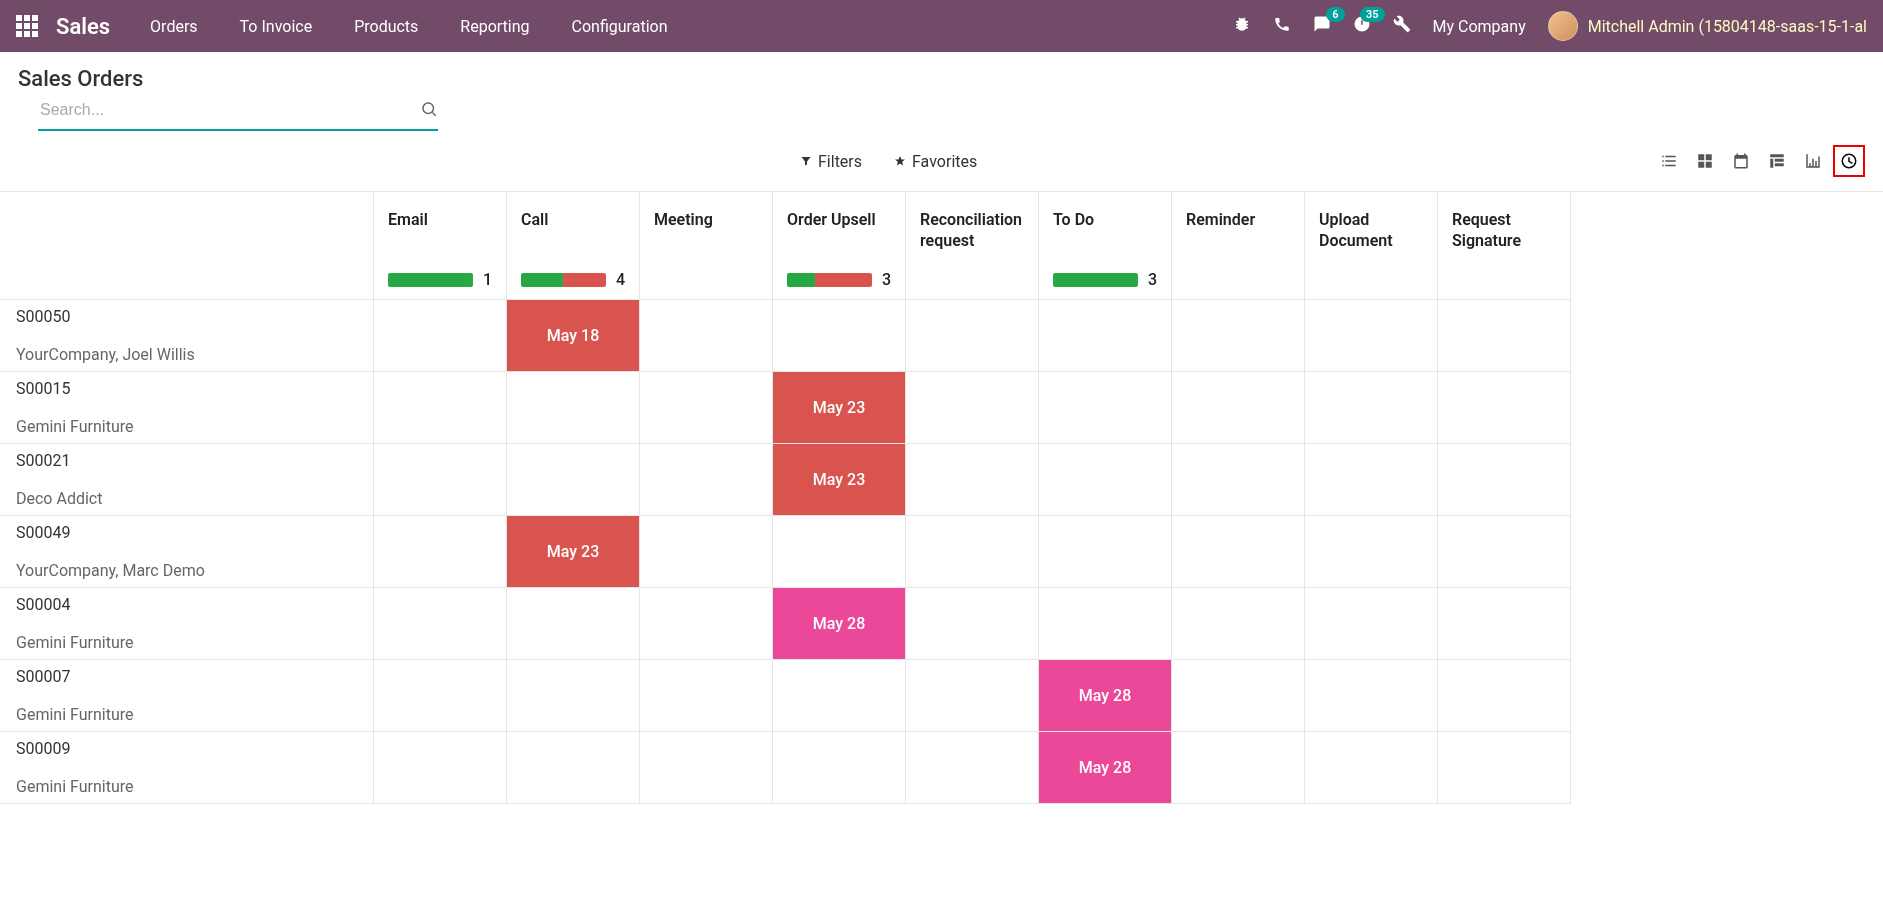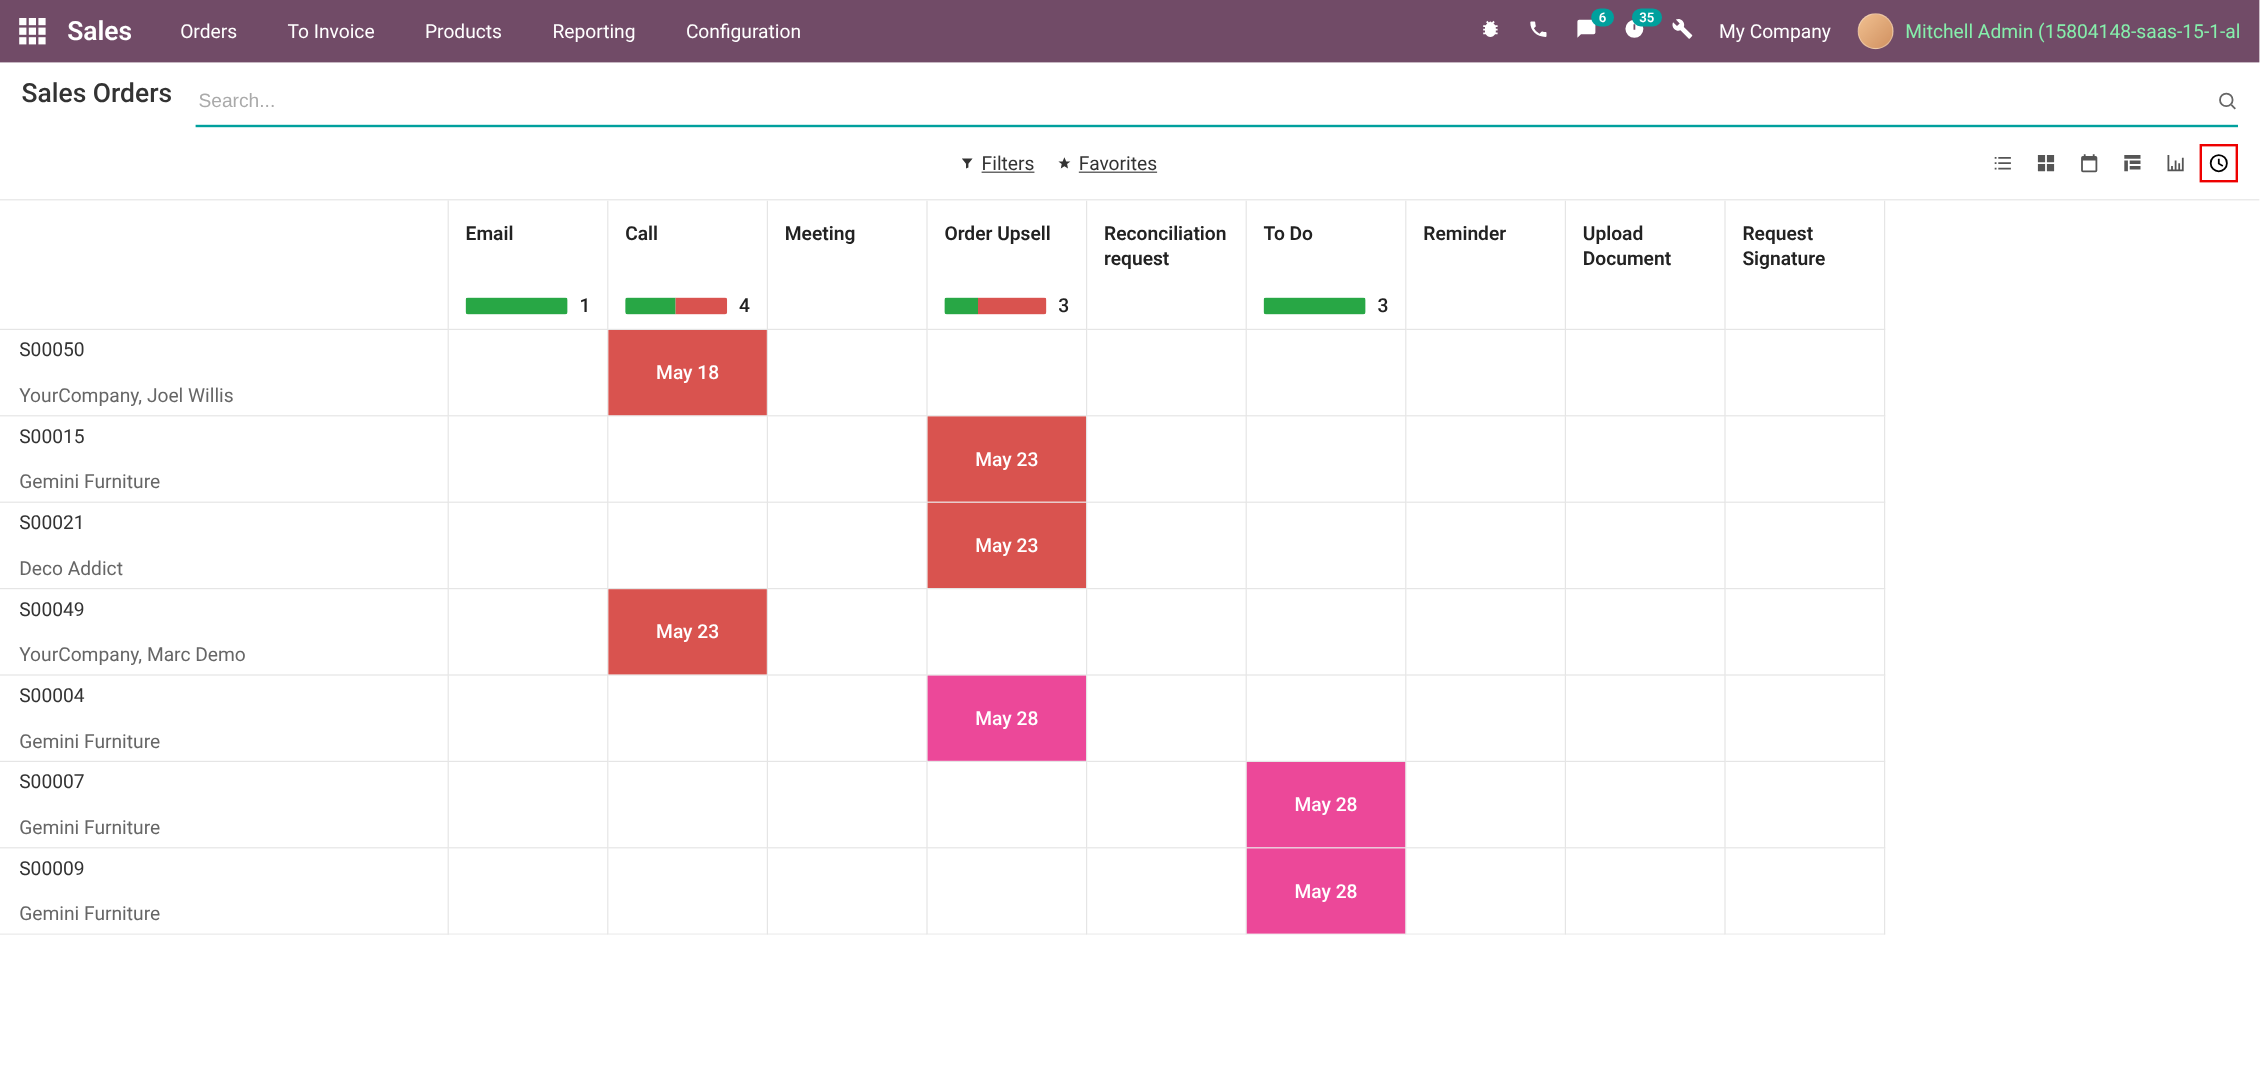--- a/index.html
+++ b/index.html
@@ -18,34 +18,34 @@
     .app-name { font-size: 22px; font-weight: 600; margin-right: 40px; }
     .nav-items { display: flex; gap: 42px; flex: 1; }
     .nav-items a { color: #fff; text-decoration: none; font-size: 16px; cursor: pointer; }
     .nav-right { display: flex; align-items: center; gap: 22px; }
     .nav-icon { color: #fff; cursor: pointer; position: relative; font-size: 16px; }
     .nav-icon svg { width: 18px; height: 18px; fill: #fff; }
     .badge { position: absolute; top: -8px; right: -14px; background: #00a09d; color: #fff; border-radius: 10px; font-size: 11px; padding: 1px 6px; font-weight: 600; }
     .company-name { color: #fff; font-size: 16px; cursor: pointer; }
     .user-area { display: flex; align-items: center; gap: 10px; cursor: pointer; }
     .avatar { width: 30px; height: 30px; border-radius: 50%; background: linear-gradient(135deg,#f0c090,#d09060); border: 1px solid rgba(255,255,255,0.3); }
-    .user-name { color: #86efac; font-size: 16px; white-space: nowrap; }
-    
-    .titlebar { display: flex; align-items: flex-start; padding: 14px 18px 0 18px; }
+    .user-name { color: #fef9c3; font-size: 16px; white-space: nowrap; }
+    
+    .titlebar { display: flex; align-items: flex-start; padding: 14px 18px 0 18px; flex-direction: column; }
     .page-title { font-size: 22px; font-weight: 500; color: #333; flex: 0 0 auto; margin-right: auto; }
     .search-wrap { flex: 1; min-width: 400px; margin-left: 20px; border-bottom: 2px solid #00a09d; display: flex; align-items: center; padding: 4px 0; }
     .search-input {
       flex: 1; border: none; outline: none; font-size: 16px; padding: 6px 2px; background: transparent;
     }
     .search-input::placeholder { color: #aaa; }
     .search-btn { background: none; border: none; cursor: pointer; color: #666; }
     .search-btn svg { width: 18px; height: 18px; fill: none; stroke: #666; stroke-width: 2; }
     
     .controls-row { display: flex; align-items: center; padding: 14px 18px 14px 0; }
-    .controls-left { margin-left: 800px; display: flex; gap: 19px; text-decoration: underline; }
+    .controls-left { margin-left: 800px; display: flex; gap: 32px; }
     .filter-btn { display: inline-flex; align-items: center; gap: 6px; cursor: pointer; color: #333; font-size: 16px; }
     .filter-btn svg { width: 12px; height: 12px; fill: #333; }
     .view-switcher { margin-left: auto; display: flex; gap: 4px; align-items: center; }
     .view-btn { width: 32px; height: 32px; display: flex; align-items: center; justify-content: center; cursor: pointer; color: #555; border: 2px solid transparent; }
     .view-btn svg { width: 18px; height: 18px; fill: #555; }
     .view-btn.active { border: 2px solid #e00; color: #000; }
     .view-btn.active svg { fill: #000; }
     
     .activity-table { display: flex; border-top: 1px solid #e5e5e5; }
     .row-headers-col { flex: 0 0 374px; }

